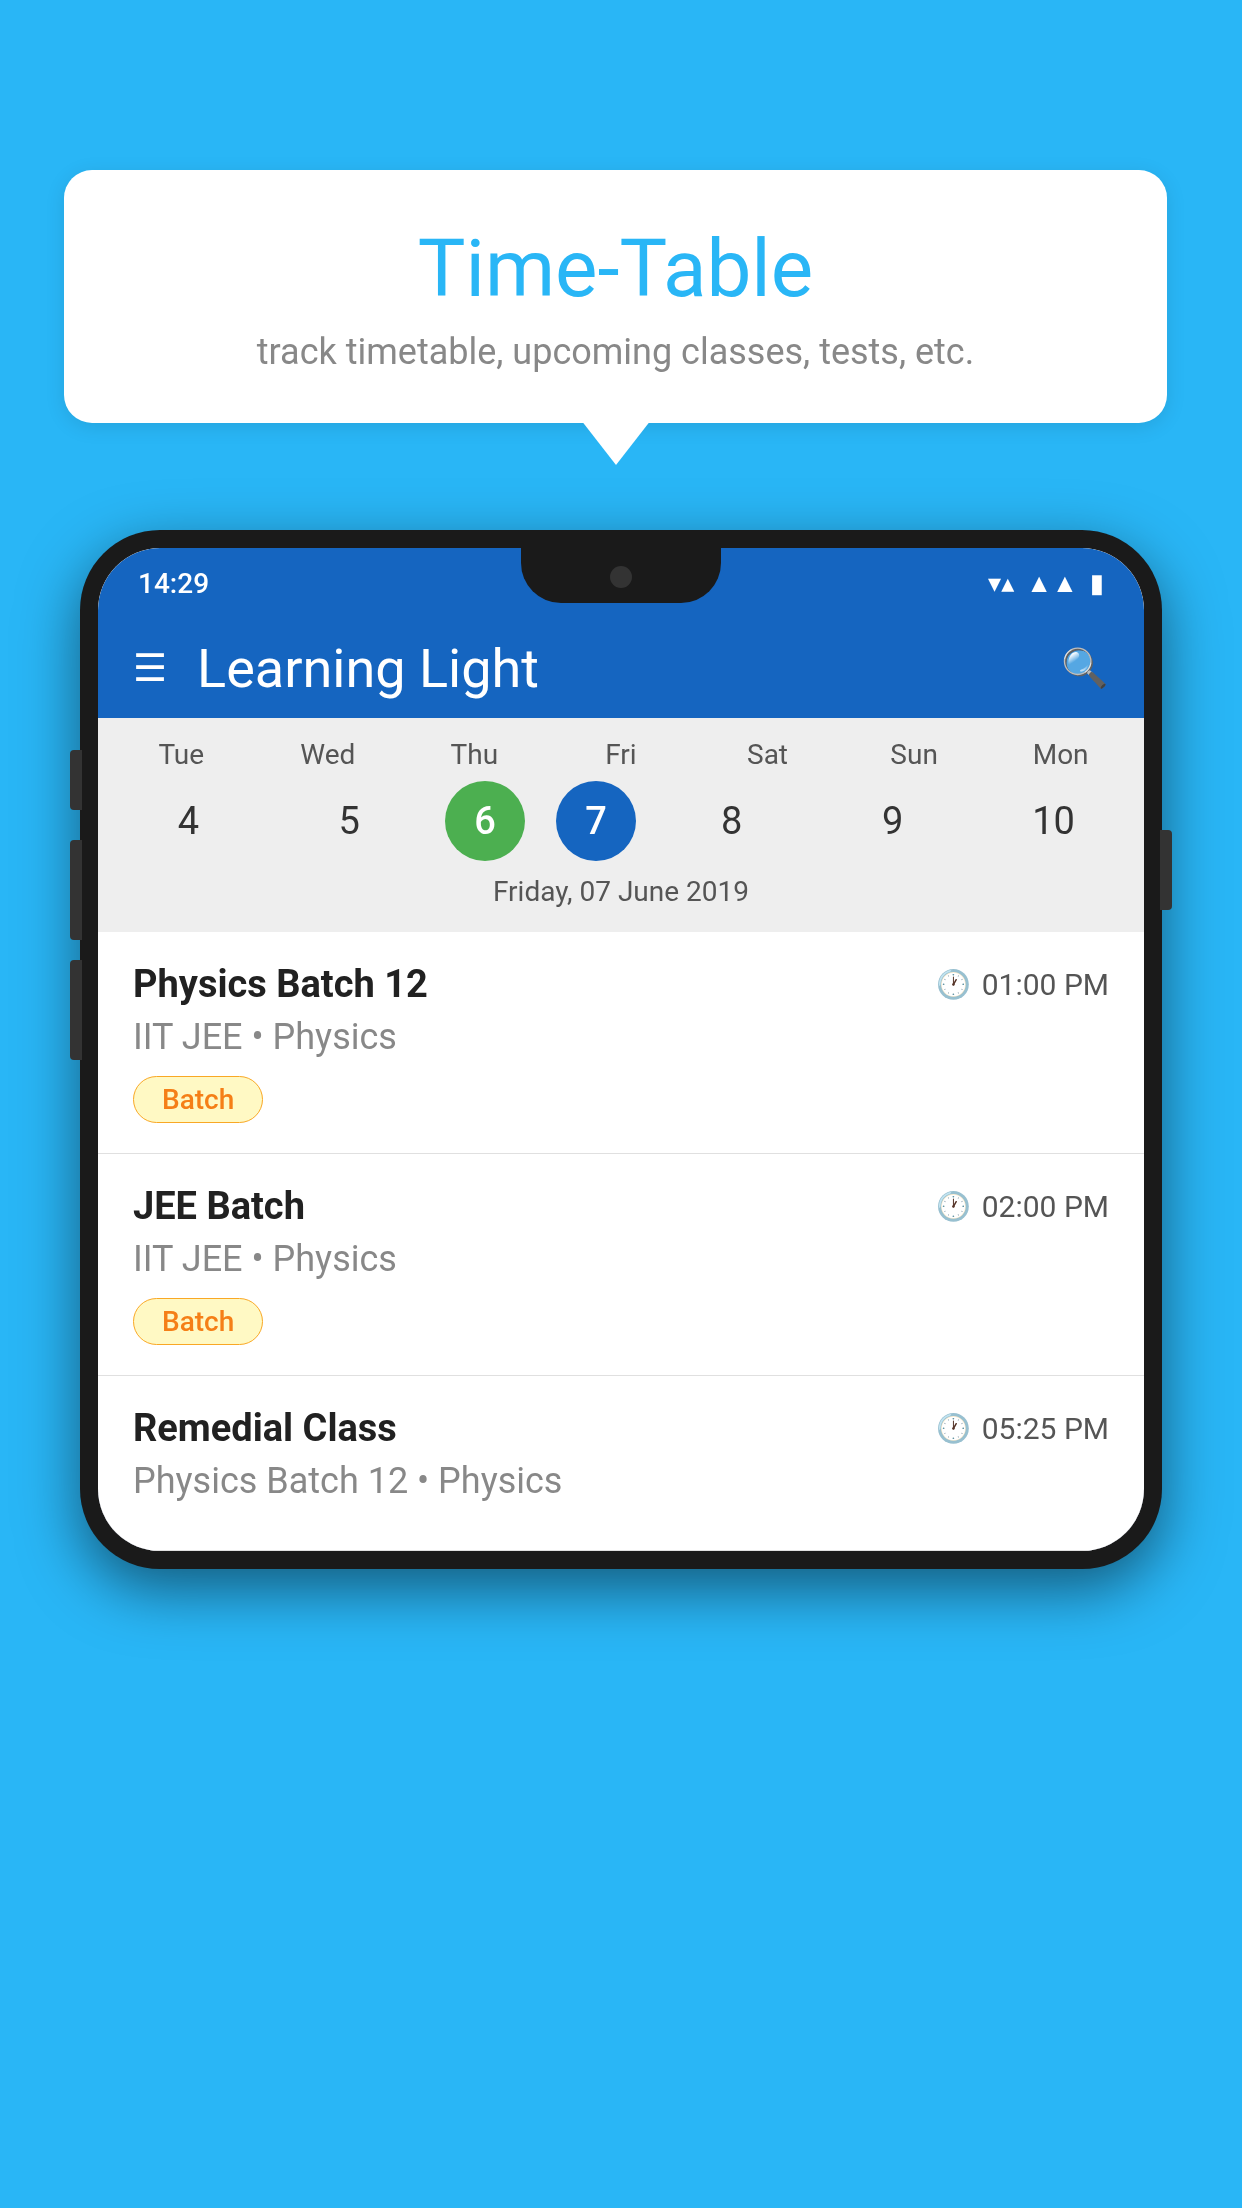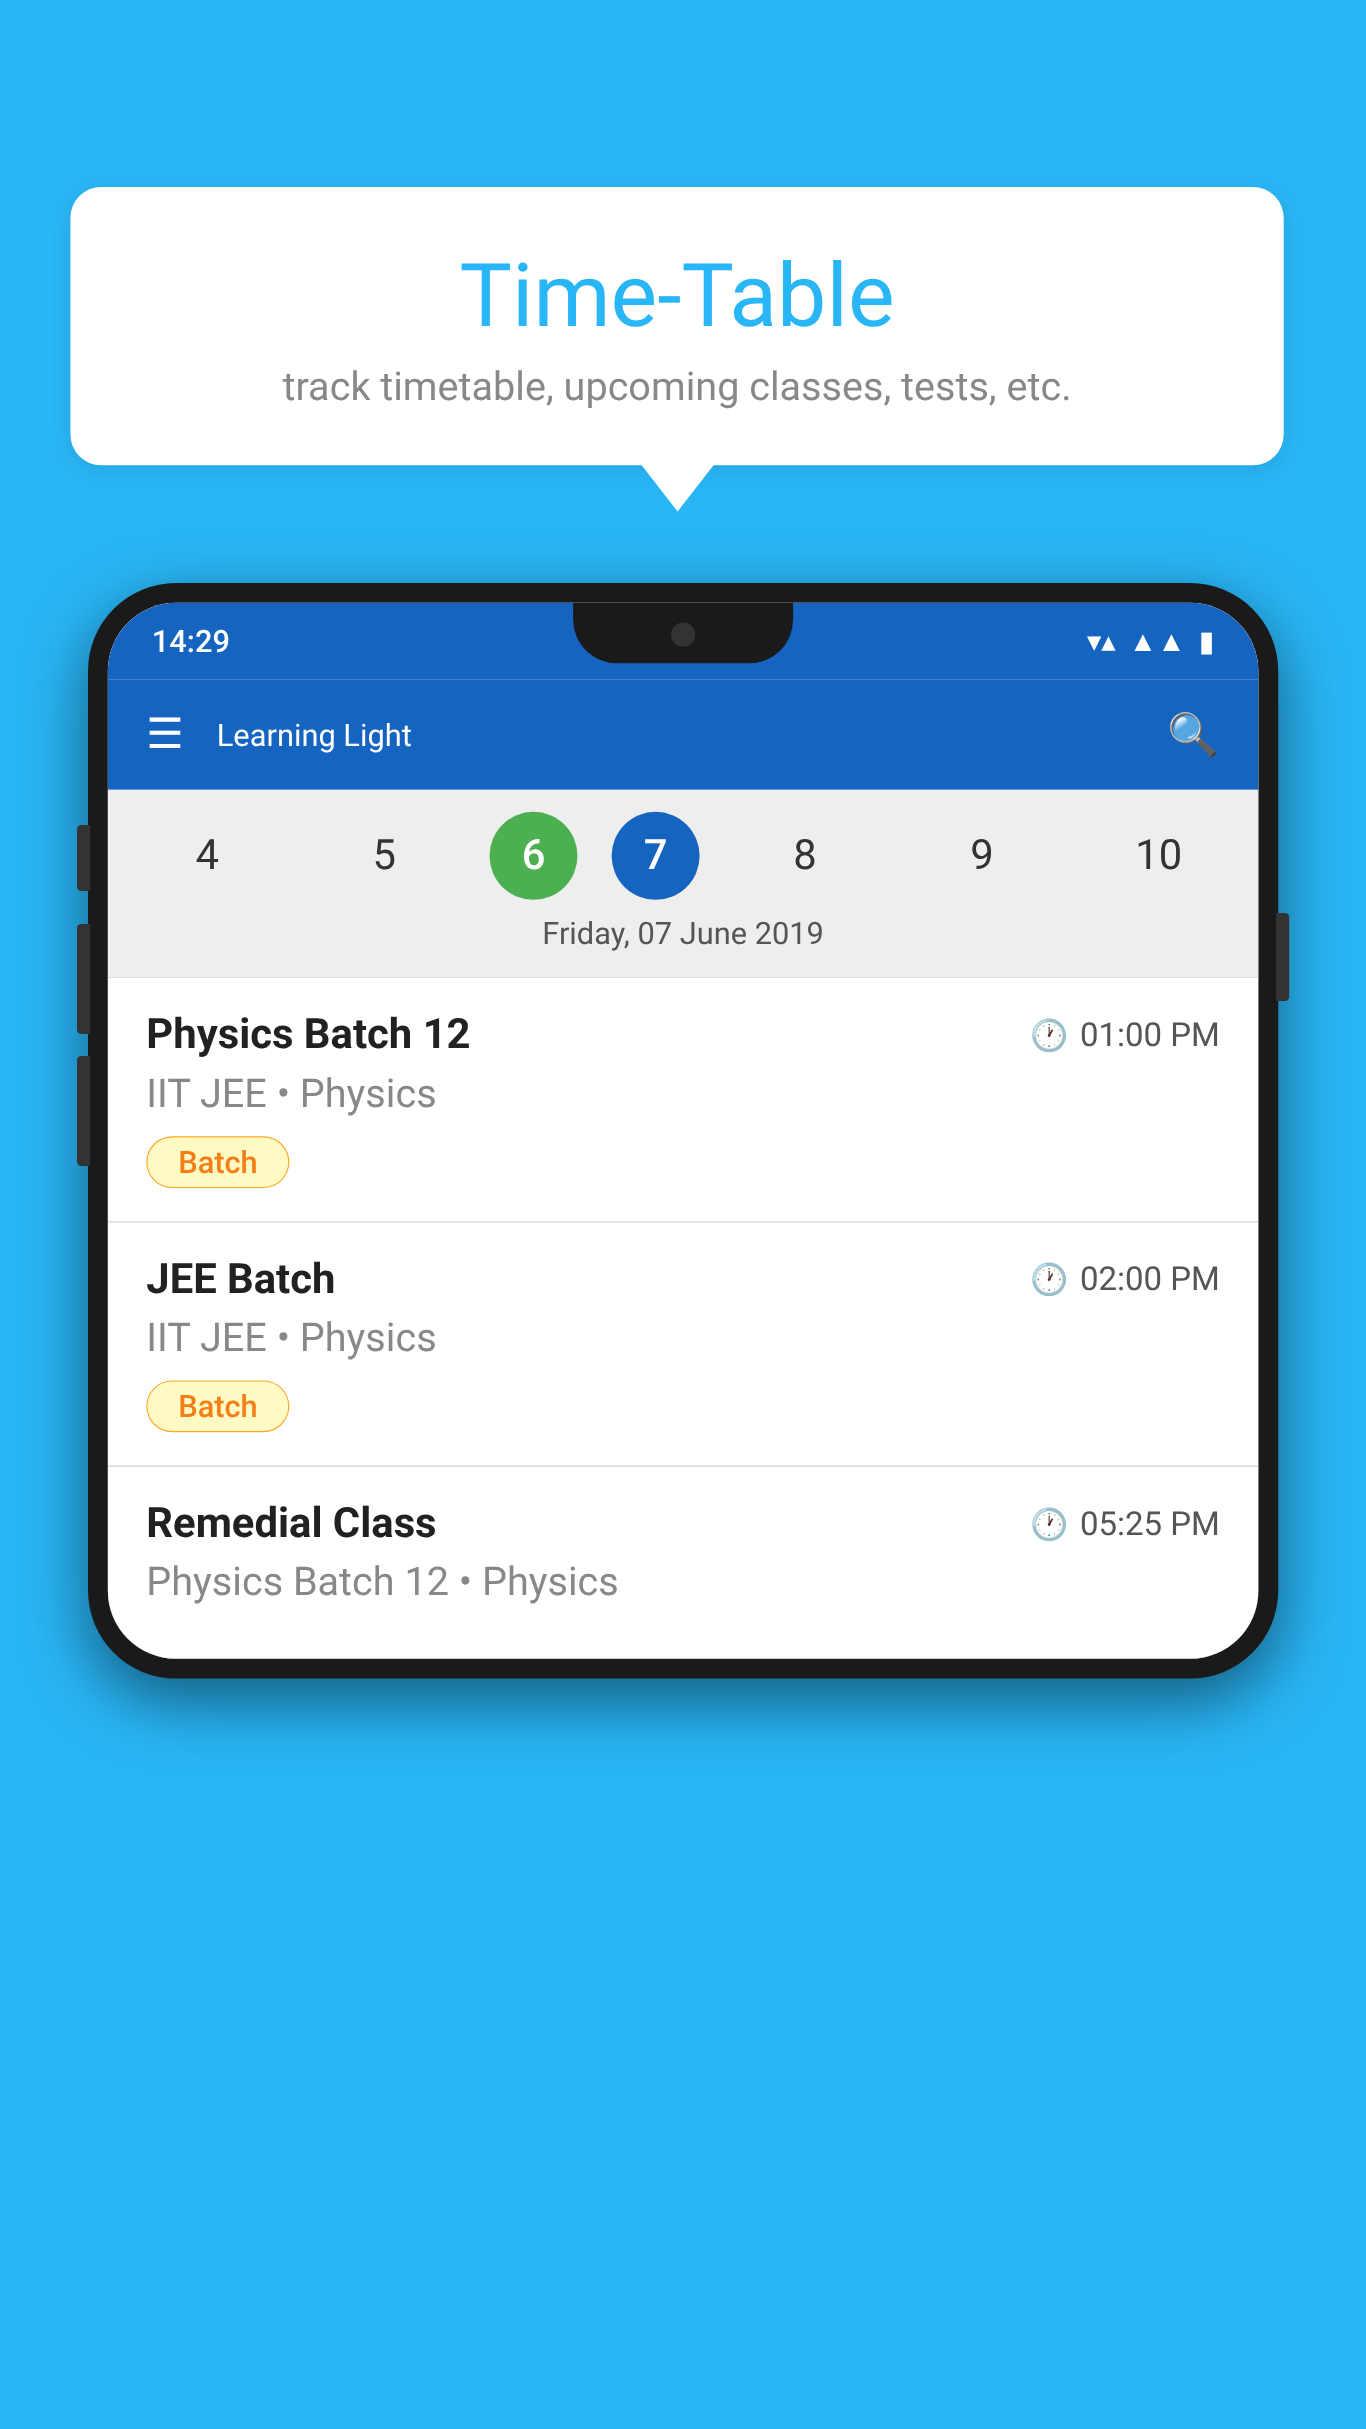--- a/index.html
+++ b/index.html
@@ -136,21 +136,21 @@
       padding: 0 35px;
       gap: 30px;
     }
     .hamburger-icon {
       color: white;
       font-size: 38px;
       line-height: 1;
     }
     .app-title {
       color: white;
-      font-size: 28px;
+      font-size: 54px;
       font-weight: 400;
       flex: 1;
     }
     .search-icon {
       color: white;
       font-size: 38px;
     }
 
     
     .calendar-strip {
@@ -324,20 +324,29 @@
         </div>
       </div>
 
       <div class="app-bar">
         <span class="hamburger-icon">☰</span>
         <span class="app-title">Learning Light</span>
         <span class="search-icon">🔍</span>
       </div>
 
       <div class="calendar-strip">
+        <div class="day-labels">
+          <span class="day-label">Tue</span>
+          <span class="day-label">Wed</span>
+          <span class="day-label">Thu</span>
+          <span class="day-label">Fri</span>
+          <span class="day-label">Sat</span>
+          <span class="day-label">Sun</span>
+          <span class="day-label">Mon</span>
+        </div>
         <div class="day-numbers">
           <span class="day-number">4</span>
           <span class="day-number">5</span>
           <span class="day-number today">6</span>
           <span class="day-number selected">7</span>
           <span class="day-number">8</span>
           <span class="day-number">9</span>
           <span class="day-number">10</span>
         </div>
         <div class="selected-date-label">Friday, 07 June 2019</div>

